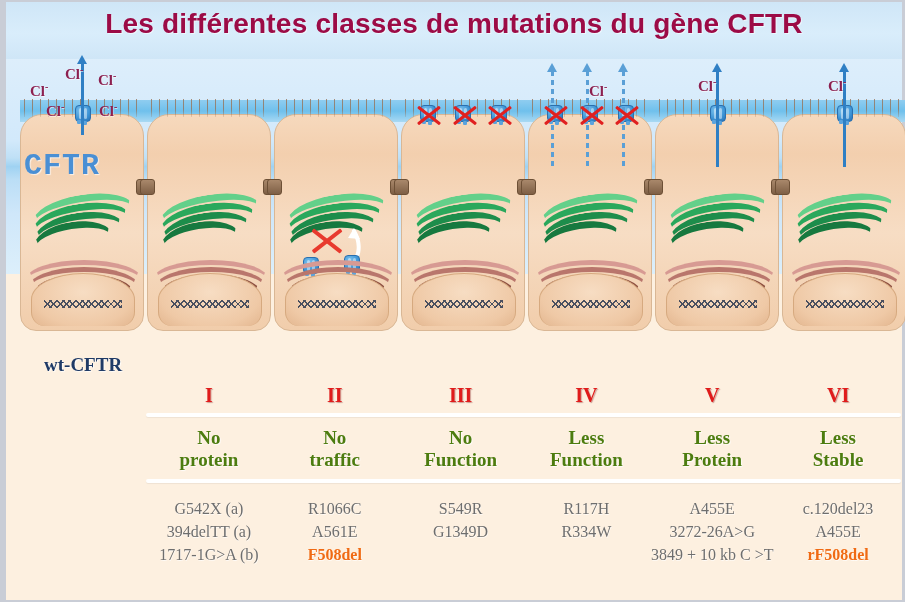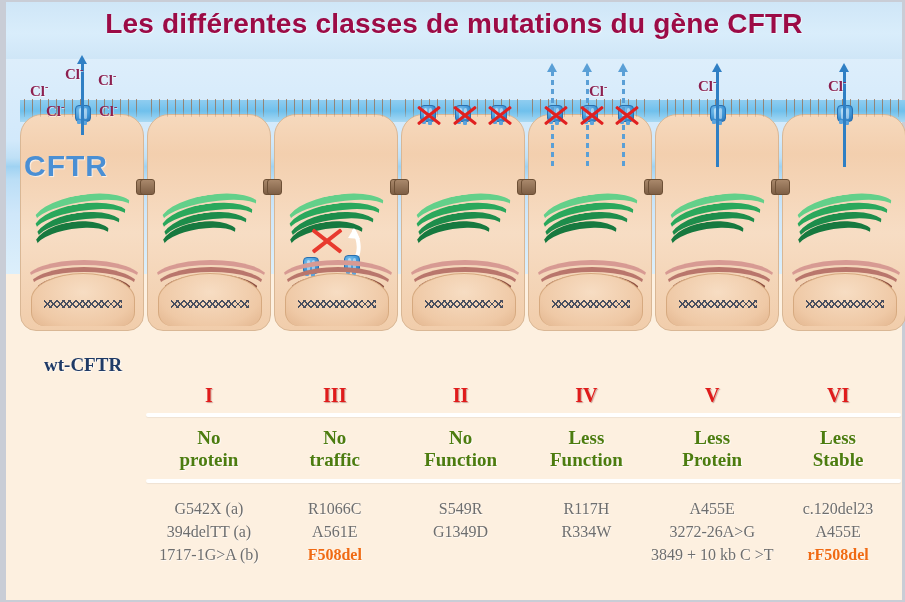--- a/index.html
+++ b/index.html
@@ -159,21 +159,21 @@
   .xmark:after{transform:rotate(-38deg)}
   .xmark.big{width:36px;height:36px}
   .xmark.big:before,.xmark.big:after{top:16px;width:36px;height:3.6px;background:#e83a2e}
 
   
   .traffic-arrow{position:absolute;width:30px;height:44px}
 
   
   .cftr-label{
     position:absolute;left:18px;top:148px;
-    font-family:Liberation Sans, sans-serif;font-weight:700;font-size:30px;
+    font-family:Liberation Mono, monospace;font-weight:700;font-size:30px;
     color:#4a8fd4;line-height:32px;letter-spacing:1px;
     text-shadow:1px 1px 1px rgba(255,255,255,.7);
     pointer-events:none;
   }
 
   
   .wt{
     position:absolute;left:38px;top:352px;
     font-family:"Liberation Serif",serif;font-weight:700;font-size:19px;
     color:#1f3a66;text-shadow:1px 1px 1px rgba(255,255,255,.8);
@@ -440,22 +440,22 @@
   <div class="cftr-label">
     <span>CFTR</span>
   </div>
 
   <div class="wt">wt-CFTR</div>
 
   <div class="table-wrap">
 
     <div class="trow">
       <div class="roman">I</div>
+      <div class="roman">II</div>
       <div class="roman">III</div>
-      <div class="roman">II</div>
       <div class="roman">IV</div>
       <div class="roman">V</div>
       <div class="roman">VI</div>
     </div>
 
     <div class="rule"></div>
 
     <div class="trow">
       <div class="hdr"><span>No</span><br><span>protein</span></div>
       <div class="hdr"><span>No</span><br><span>traffic</span></div>

